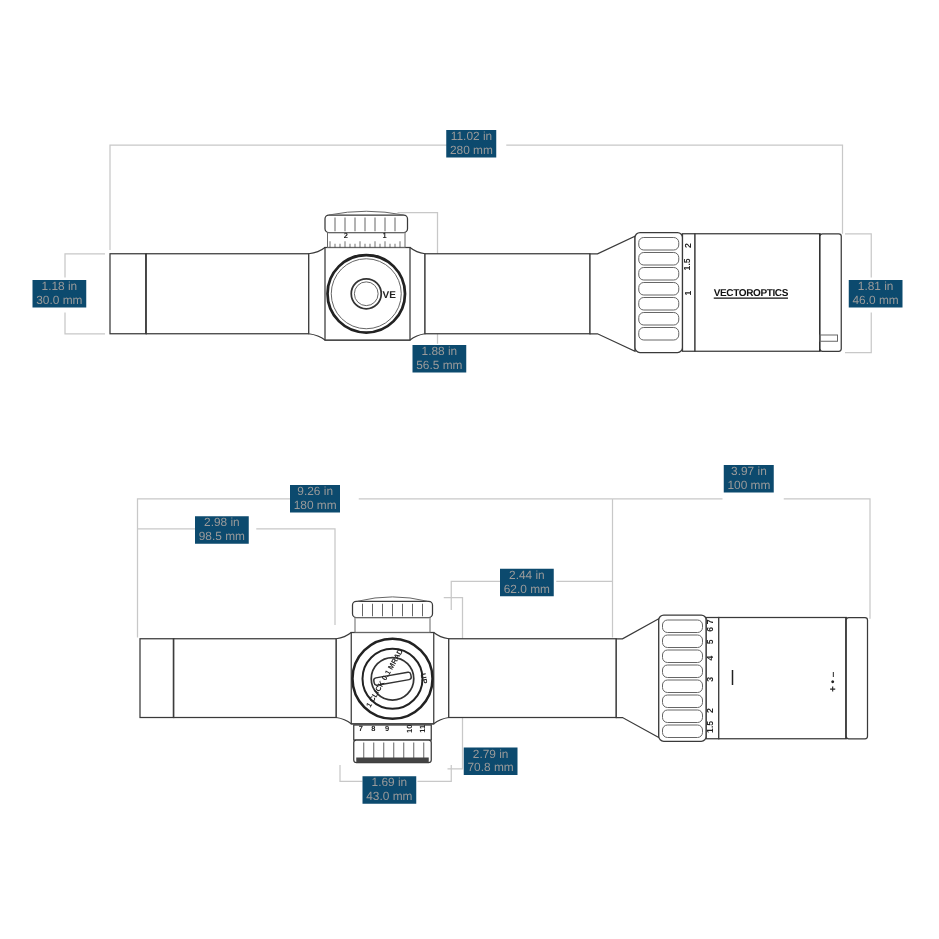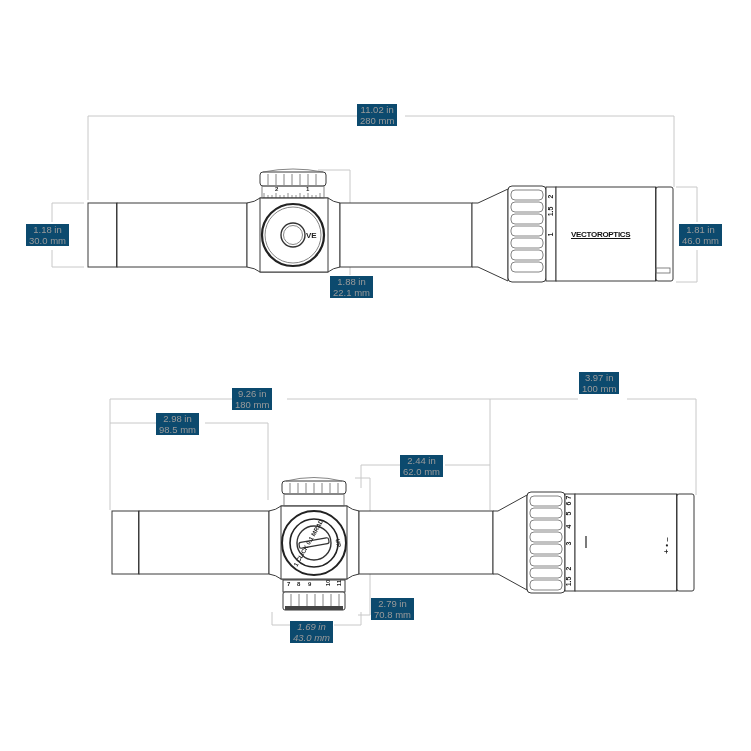--- a/index.html
+++ b/index.html
@@ -170,21 +170,21 @@
 <div class="lbl" style="left:357px;top:104px;">
   <div>11.02 in</div>
   <div>280 mm</div>
 </div>
 <div class="lbl" style="left:26px;top:224px;">
   <div>1.18  in</div>
   <div>30.0 mm</div>
 </div>
 <div class="lbl" style="left:330px;top:276px;">
   <div>1.88 in</div>
-  <div>22.1 mm</div>
+  <div>56.5 mm</div>
 </div>
 <div class="lbl" style="left:679px;top:224px;">
   <div>1.81 in</div>
   <div>46.0 mm</div>
 </div>
 <div class="brand" style="left:571px;top:230px;">VECTOROPTICS</div>
 <div class="mark" style="left:287px;top:231px;font-size:8px;margin-left:19px;">VE</div>
 <div class="mark rot" style="left:549px;top:231px;">1</div>
 <div class="mark rot" style="left:546px;top:208px;">1.5</div>
 <div class="mark rot" style="left:549px;top:193px;">2</div>
@@ -200,21 +200,21 @@
   <div>98.5 mm</div>
 </div>
 <div class="lbl" style="left:400px;top:455px;">
   <div>2.44 in</div>
   <div>62.0 mm</div>
 </div>
 <div class="lbl" style="left:579px;top:372px;">
   <div>3.97 in</div>
   <div>100 mm</div>
 </div>
-<div class="lbl" style="left:290px;top:621px;font-style:italic;">
+<div class="lbl" style="left:290px;top:621px;">
   <div>1.69 in</div>
   <div>43.0 mm</div>
 </div>
 <div class="lbl" style="left:371px;top:598px;">
   <div>2.79 in</div>
   <div>70.8 mm</div>
 </div>
 <div class="mark" style="left:282px;top:540px;font-size:6px;transform:rotate(-60deg);">1 CLICK 0.1 MRAD</div>
 <div class="mark" style="left:334px;top:540px;font-size:6px;transform:rotate(80deg);">UP</div>
 <div class="mark" style="left:287px;top:581px;font-size:6px;">7</div>

